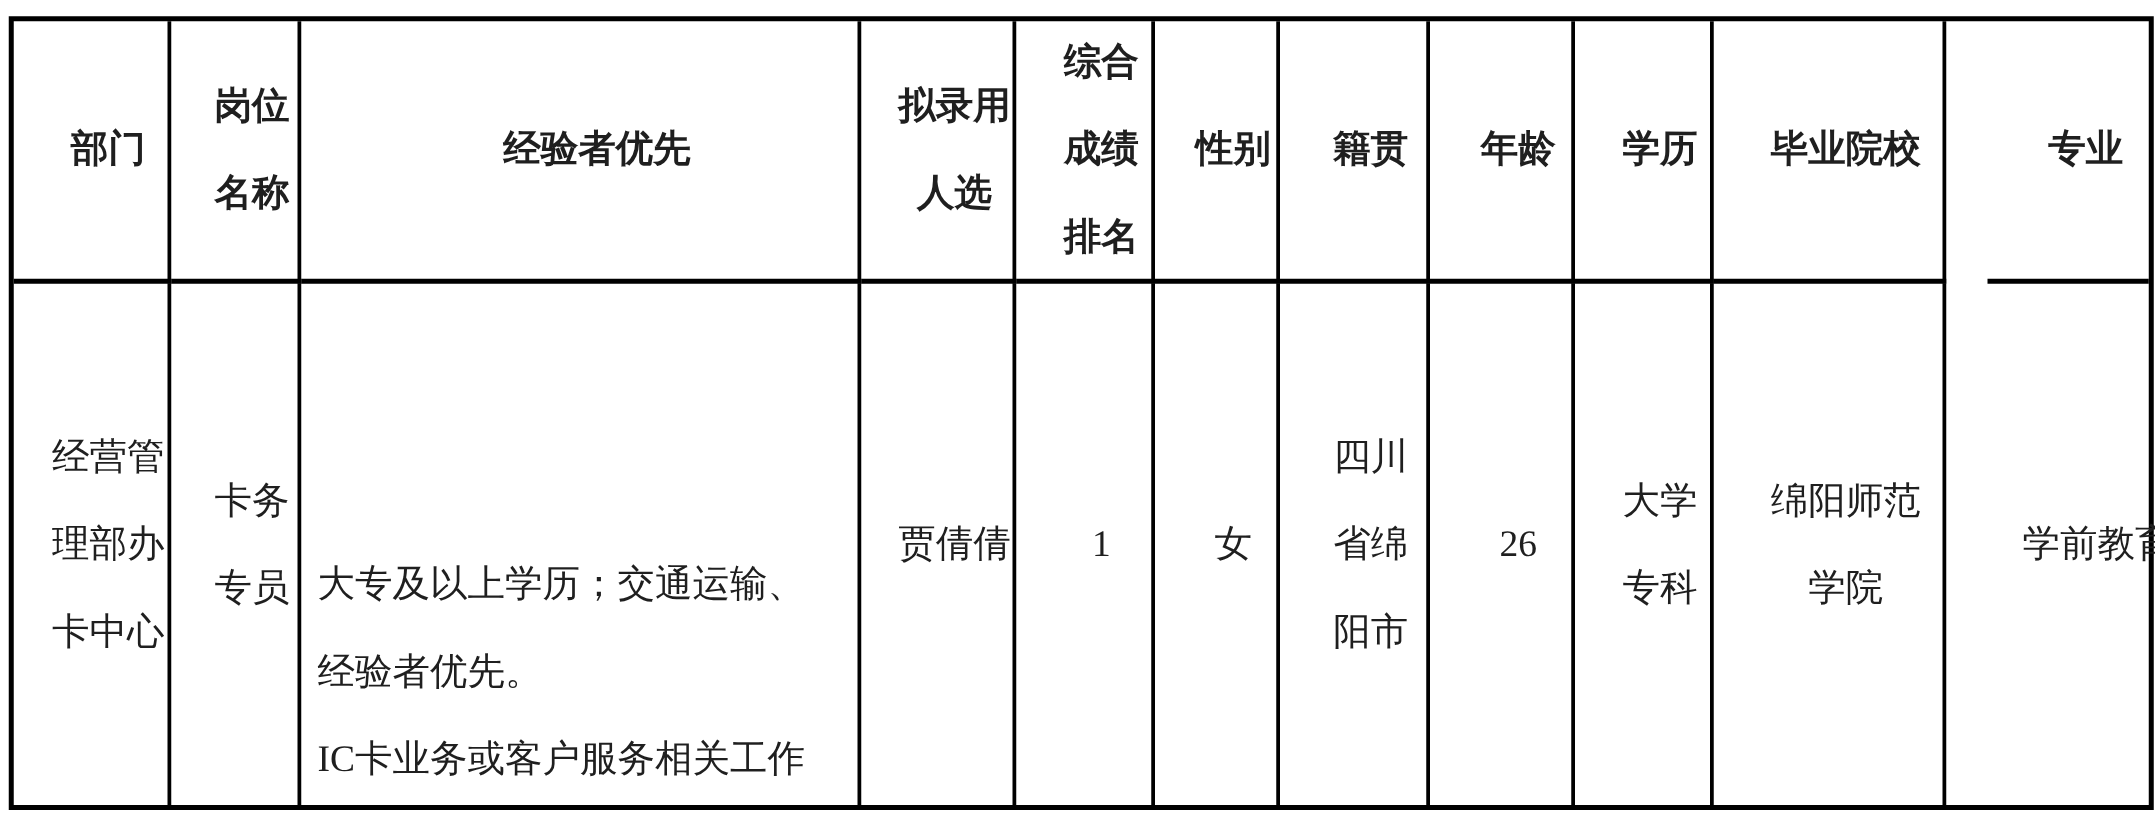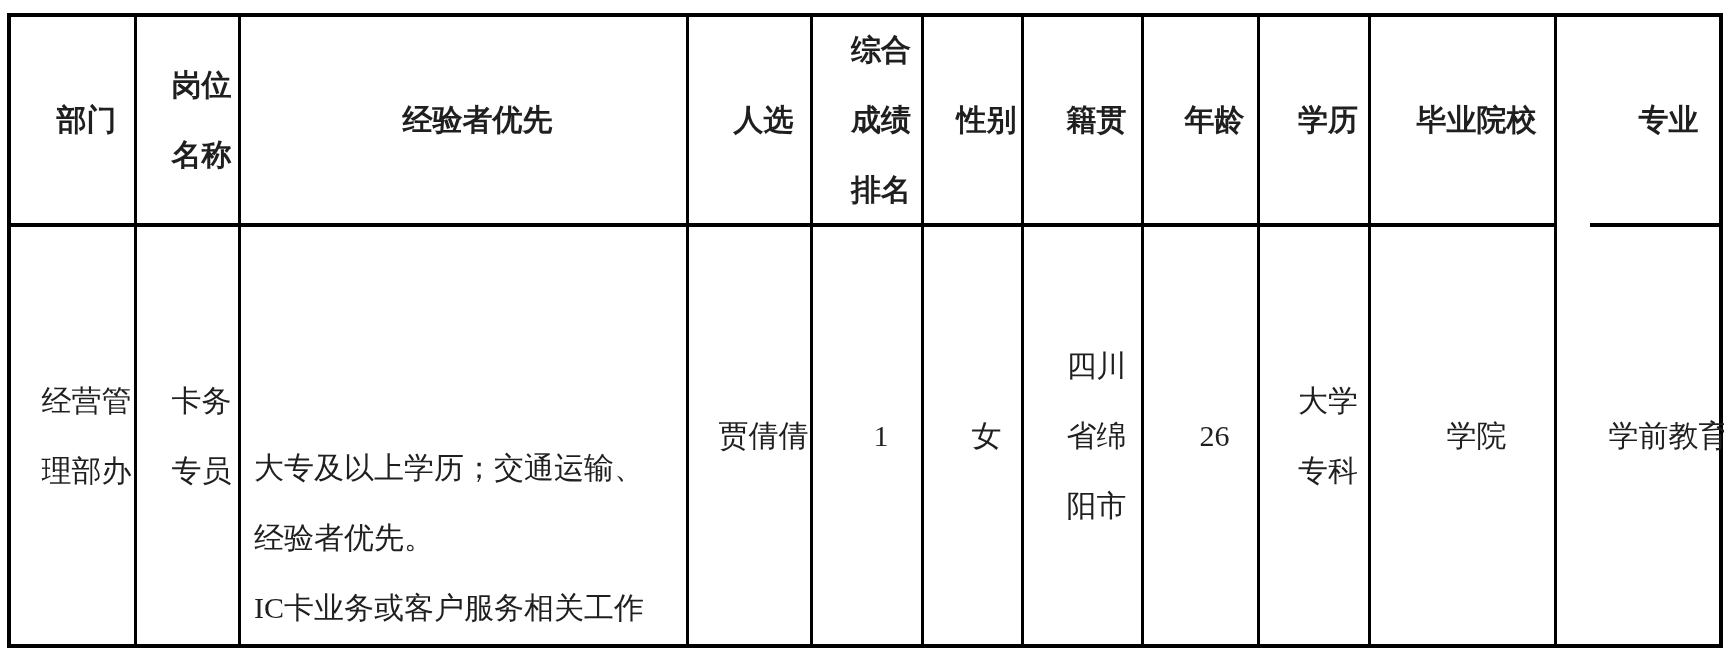--- a/index.html
+++ b/index.html
@@ -20,21 +20,20 @@
     top:13px;
     display:grid;
     grid-template-columns:126px 104px 448px 124px 111px 100px 120px 116px 111px 186px 162px;
     grid-template-rows:210px 417px;
     border:4px solid var(--border-color);
     background:var(--bg-color);
   }
   .cell{
     display:flex;
     flex-direction:column;
-    align-items:center;
     justify-content:center;
     border-right:3px solid var(--border-color);
     font-size:30px;
     text-align:center;
     padding-left:28px;
   }
   .row-header .cell{
     border-bottom:4px solid var(--border-color);
     font-weight:bold;
   }
@@ -61,20 +60,21 @@
       <div class="line">部门</div>
     </div>
     <div class="cell">
       <div class="line">岗位</div>
       <div class="line">名称</div>
     </div>
     <div class="cell">
       <div class="line">经验者优先</div>
     </div>
     <div class="cell">
+      <div class="line">拟录用</div>
       <div class="line">人选</div>
     </div>
     <div class="cell">
       <div class="line">综合</div>
       <div class="line">成绩</div>
       <div class="line">排名</div>
     </div>
     <div class="cell">
       <div class="line">性别</div>
     </div>
@@ -92,20 +92,21 @@
     </div>
     <div class="cell last-col">
       <div class="line">专业</div>
     </div>
   </div>
 
   <div class="row-body" style="display:contents;">
     <div class="cell">
       <div class="line">经营管</div>
       <div class="line">理部办</div>
+      <div class="line">卡中心</div>
     </div>
     <div class="cell">
       <div class="line">卡务</div>
       <div class="line">专员</div>
     </div>
     <div class="cell requirements">
       <div class="line">大专及以上学历；交通运输、</div>
       <div class="line">经验者优先。</div>
       <div class="line">IC卡业务或客户服务相关工作</div>
     </div>
@@ -124,20 +125,21 @@
       <div class="line">阳市</div>
     </div>
     <div class="cell">
       <div class="line">26</div>
     </div>
     <div class="cell">
       <div class="line">大学</div>
       <div class="line">专科</div>
     </div>
     <div class="cell">
+      <div class="line">绵阳师范</div>
       <div class="line">学院</div>
     </div>
     <div class="cell last-col">
       <div class="line">学前教育</div>
     </div>
   </div>
 
 </div>
 
 </body></html>

